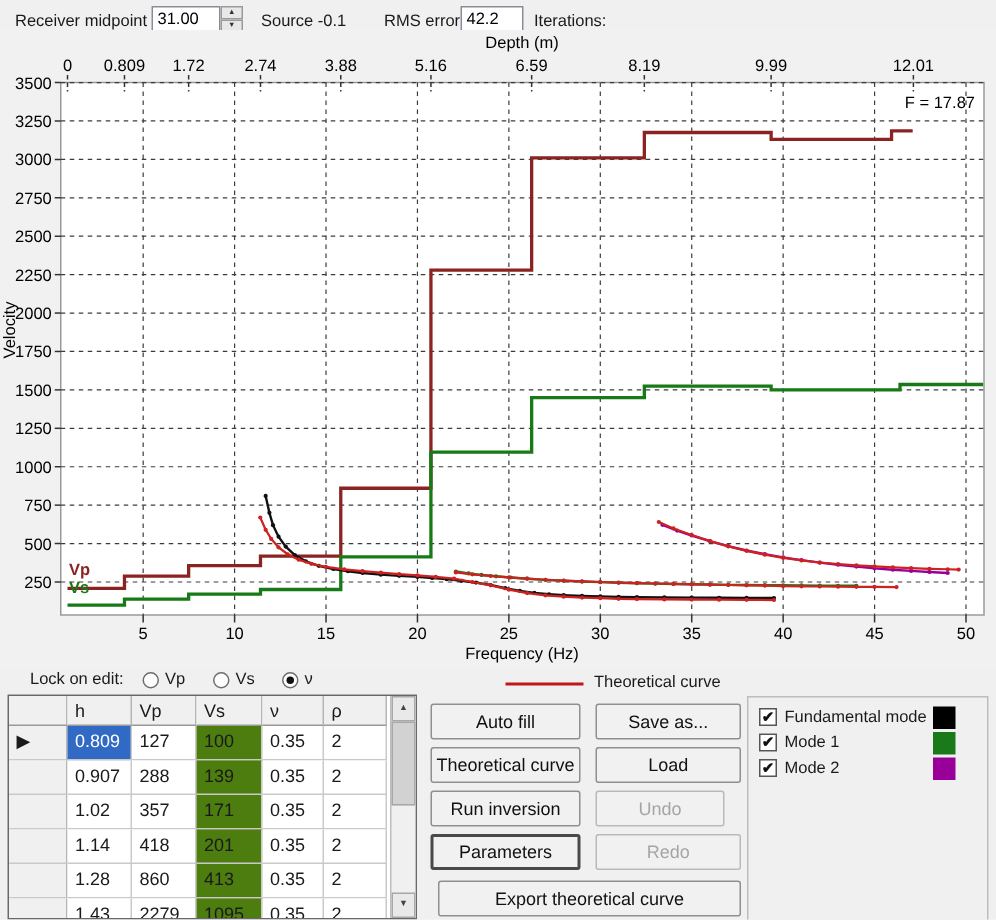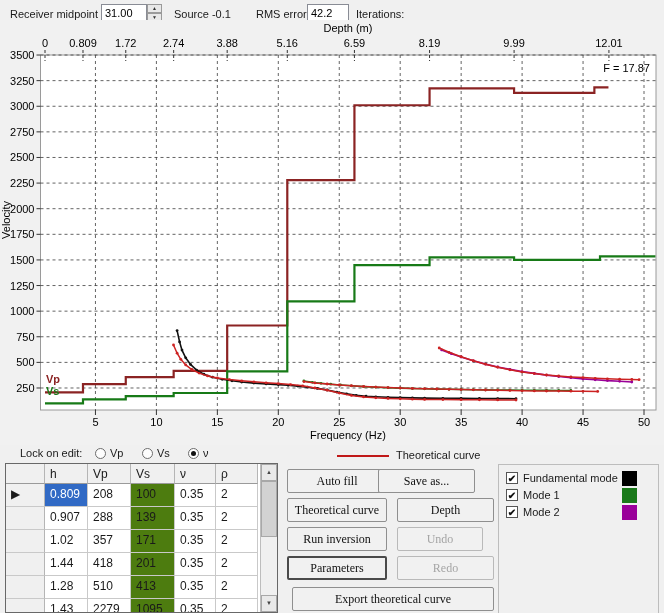--- a/index.html
+++ b/index.html
@@ -22,21 +22,21 @@
   .tbl-cell{position:absolute;box-sizing:border-box;border-right:1px solid #c9c9c9;border-bottom:1px solid #c9c9c9;
     padding:3px 5px;font-size:12px;background:#fff;white-space:nowrap;overflow:hidden;}
   .tbl-hdr{background:#f0f0f0;border-right:1px solid #b5b5b5;border-bottom:1px solid #9a9a9a;}
   .tbl-rowhdr{background:#f0f0f0;border-right:1px solid #b5b5b5;}
   .tbl-vs{background:#4d7c0f;}
   .tbl-sel{background:#316ac5;color:#fff;}
   .sbar{position:absolute;right:0;top:0;width:17px;height:100%;background:#f0f0f0;border-left:1px solid #bdbdbd;box-sizing:border-box;}
   .sbtn{position:absolute;left:0;width:16px;height:17px;background:#e9e9e9;border:1px solid #a8a8a8;box-sizing:border-box;
     font-size:6px;text-align:center;line-height:15px;color:#444;}
   .sthumb{position:absolute;left:0;top:17px;width:16px;height:56px;background:#d2d2d2;border:1px solid #a8a8a8;box-sizing:border-box;}
-  .btn{position:absolute;background:#f1f1f1;border:1px solid #8f8f8f;border-radius:2px;font-family:Liberation Serif, serif;
+  .btn{position:absolute;background:#f1f1f1;border:1px solid #8f8f8f;border-radius:2px;font-family:Liberation Sans, sans-serif;
     font-size:12px;color:#111;display:flex;align-items:center;justify-content:center;box-sizing:border-box;cursor:default;}
   .btn.focused{border:2px solid #4a4a4a;}
   .btn.disabled{color:#a5a5a5;border-color:#b9b9b9;}
   #modes-panel{position:absolute;left:498px;top:464px;width:161px;height:155px;border:1px solid #bdbdbd;
     background:#f0f0f0;box-sizing:border-box;}
   .mode-row{position:absolute;left:7px;right:7px;height:16px;display:flex;align-items:center;gap:5px;}
   .cbox{width:12px;height:12px;background:#fff;border:1px solid #555;box-sizing:border-box;font-size:10px;
     line-height:11px;text-align:center;color:#111;font-weight:bold;}
   .swatch{position:absolute;right:14px;width:15px;height:15px;}
 </style>
@@ -334,45 +334,45 @@
 
   <div id="model-table">
       <div class="tbl-cell tbl-hdr" style="left: 0px; top: 0px; width: 39px; height: 20px;"></div>
       <div class="tbl-cell tbl-hdr" style="left: 39px; top: 0px; width: 43px; height: 20px;">h</div>
       <div class="tbl-cell tbl-hdr" style="left: 82px; top: 0px; width: 43px; height: 20px;">Vp</div>
       <div class="tbl-cell tbl-hdr" style="left: 125px; top: 0px; width: 44px; height: 20px;">Vs</div>
       <div class="tbl-cell tbl-hdr" style="left: 169px; top: 0px; width: 41px; height: 20px;">ν</div>
       <div class="tbl-cell tbl-hdr" style="left: 210px; top: 0px; width: 42px; height: 20px;">ρ</div>
       <div class="tbl-cell tbl-rowhdr" style="left: 0px; top: 20px; width: 39px; height: 23px;">▶</div>
       <div class="tbl-cell tbl-sel" style="left: 39px; top: 20px; width: 43px; height: 23px;">0.809</div>
-      <div class="tbl-cell " style="left: 82px; top: 20px; width: 43px; height: 23px;">208</div>
+      <div class="tbl-cell " style="left: 82px; top: 20px; width: 43px; height: 23px;">127</div>
       <div class="tbl-cell tbl-vs" style="left: 125px; top: 20px; width: 44px; height: 23px;">100</div>
       <div class="tbl-cell " style="left: 169px; top: 20px; width: 41px; height: 23px;">0.35</div>
       <div class="tbl-cell " style="left: 210px; top: 20px; width: 42px; height: 23px;">2</div>
       <div class="tbl-cell tbl-rowhdr" style="left: 0px; top: 43px; width: 39px; height: 23px;"></div>
       <div class="tbl-cell " style="left: 39px; top: 43px; width: 43px; height: 23px;">0.907</div>
       <div class="tbl-cell " style="left: 82px; top: 43px; width: 43px; height: 23px;">288</div>
       <div class="tbl-cell tbl-vs" style="left: 125px; top: 43px; width: 44px; height: 23px;">139</div>
       <div class="tbl-cell " style="left: 169px; top: 43px; width: 41px; height: 23px;">0.35</div>
       <div class="tbl-cell " style="left: 210px; top: 43px; width: 42px; height: 23px;">2</div>
       <div class="tbl-cell tbl-rowhdr" style="left: 0px; top: 66px; width: 39px; height: 23px;"></div>
       <div class="tbl-cell " style="left: 39px; top: 66px; width: 43px; height: 23px;">1.02</div>
       <div class="tbl-cell " style="left: 82px; top: 66px; width: 43px; height: 23px;">357</div>
       <div class="tbl-cell tbl-vs" style="left: 125px; top: 66px; width: 44px; height: 23px;">171</div>
       <div class="tbl-cell " style="left: 169px; top: 66px; width: 41px; height: 23px;">0.35</div>
       <div class="tbl-cell " style="left: 210px; top: 66px; width: 42px; height: 23px;">2</div>
       <div class="tbl-cell tbl-rowhdr" style="left: 0px; top: 89px; width: 39px; height: 23px;"></div>
-      <div class="tbl-cell " style="left: 39px; top: 89px; width: 43px; height: 23px;">1.44</div>
+      <div class="tbl-cell " style="left: 39px; top: 89px; width: 43px; height: 23px;">1.14</div>
       <div class="tbl-cell " style="left: 82px; top: 89px; width: 43px; height: 23px;">418</div>
       <div class="tbl-cell tbl-vs" style="left: 125px; top: 89px; width: 44px; height: 23px;">201</div>
       <div class="tbl-cell " style="left: 169px; top: 89px; width: 41px; height: 23px;">0.35</div>
       <div class="tbl-cell " style="left: 210px; top: 89px; width: 42px; height: 23px;">2</div>
       <div class="tbl-cell tbl-rowhdr" style="left: 0px; top: 112px; width: 39px; height: 23px;"></div>
       <div class="tbl-cell " style="left: 39px; top: 112px; width: 43px; height: 23px;">1.28</div>
-      <div class="tbl-cell " style="left: 82px; top: 112px; width: 43px; height: 23px;">510</div>
+      <div class="tbl-cell " style="left: 82px; top: 112px; width: 43px; height: 23px;">860</div>
       <div class="tbl-cell tbl-vs" style="left: 125px; top: 112px; width: 44px; height: 23px;">413</div>
       <div class="tbl-cell " style="left: 169px; top: 112px; width: 41px; height: 23px;">0.35</div>
       <div class="tbl-cell " style="left: 210px; top: 112px; width: 42px; height: 23px;">2</div>
       <div class="tbl-cell tbl-rowhdr" style="left: 0px; top: 135px; width: 39px; height: 23px;"></div>
       <div class="tbl-cell " style="left: 39px; top: 135px; width: 43px; height: 23px;">1.43</div>
       <div class="tbl-cell " style="left: 82px; top: 135px; width: 43px; height: 23px;">2279</div>
       <div class="tbl-cell tbl-vs" style="left: 125px; top: 135px; width: 44px; height: 23px;">1095</div>
       <div class="tbl-cell " style="left: 169px; top: 135px; width: 41px; height: 23px;">0.35</div>
       <div class="tbl-cell " style="left: 210px; top: 135px; width: 42px; height: 23px;">2</div>
       <div class="sbar">
@@ -380,22 +380,22 @@
         <div class="sthumb"></div>
         <div class="sbtn" style="bottom:0">▼</div>
       </div>
     </div>
 
   <div id="buttons">
       <div class="btn" style="left: 287px; top: 469px; width: 100px; height: 24px;">Auto fill</div>
       <div class="btn" style="left: 287px; top: 498px; width: 100px; height: 24px;">Theoretical curve</div>
       <div class="btn" style="left: 287px; top: 527px; width: 100px; height: 24px;">Run inversion</div>
       <div class="btn focused" style="left: 287px; top: 556px; width: 100px; height: 24px;">Parameters</div>
-      <div class="btn" style="left: 378px; top: 469px; width: 97px; height: 24px;">Save as...</div>
-      <div class="btn" style="left: 397px; top: 498px; width: 97px; height: 24px;">Depth</div>
+      <div class="btn" style="left: 397px; top: 469px; width: 97px; height: 24px;">Save as...</div>
+      <div class="btn" style="left: 397px; top: 498px; width: 97px; height: 24px;">Load</div>
       <div class="btn disabled" style="left: 397px; top: 527px; width: 86px; height: 24px;">Undo</div>
       <div class="btn disabled" style="left: 397px; top: 556px; width: 97px; height: 24px;">Redo</div>
       <div class="btn" style="left: 292px; top: 587px; width: 202px; height: 24px;">Export theoretical curve</div>
     </div>
 
   <div id="modes-panel">
       <div class="mode-row" style="top: 5px;">
         <span class="cbox">✔</span>
         <span>Fundamental mode</span>
         <span class="swatch" style="background:#000000"></span>

